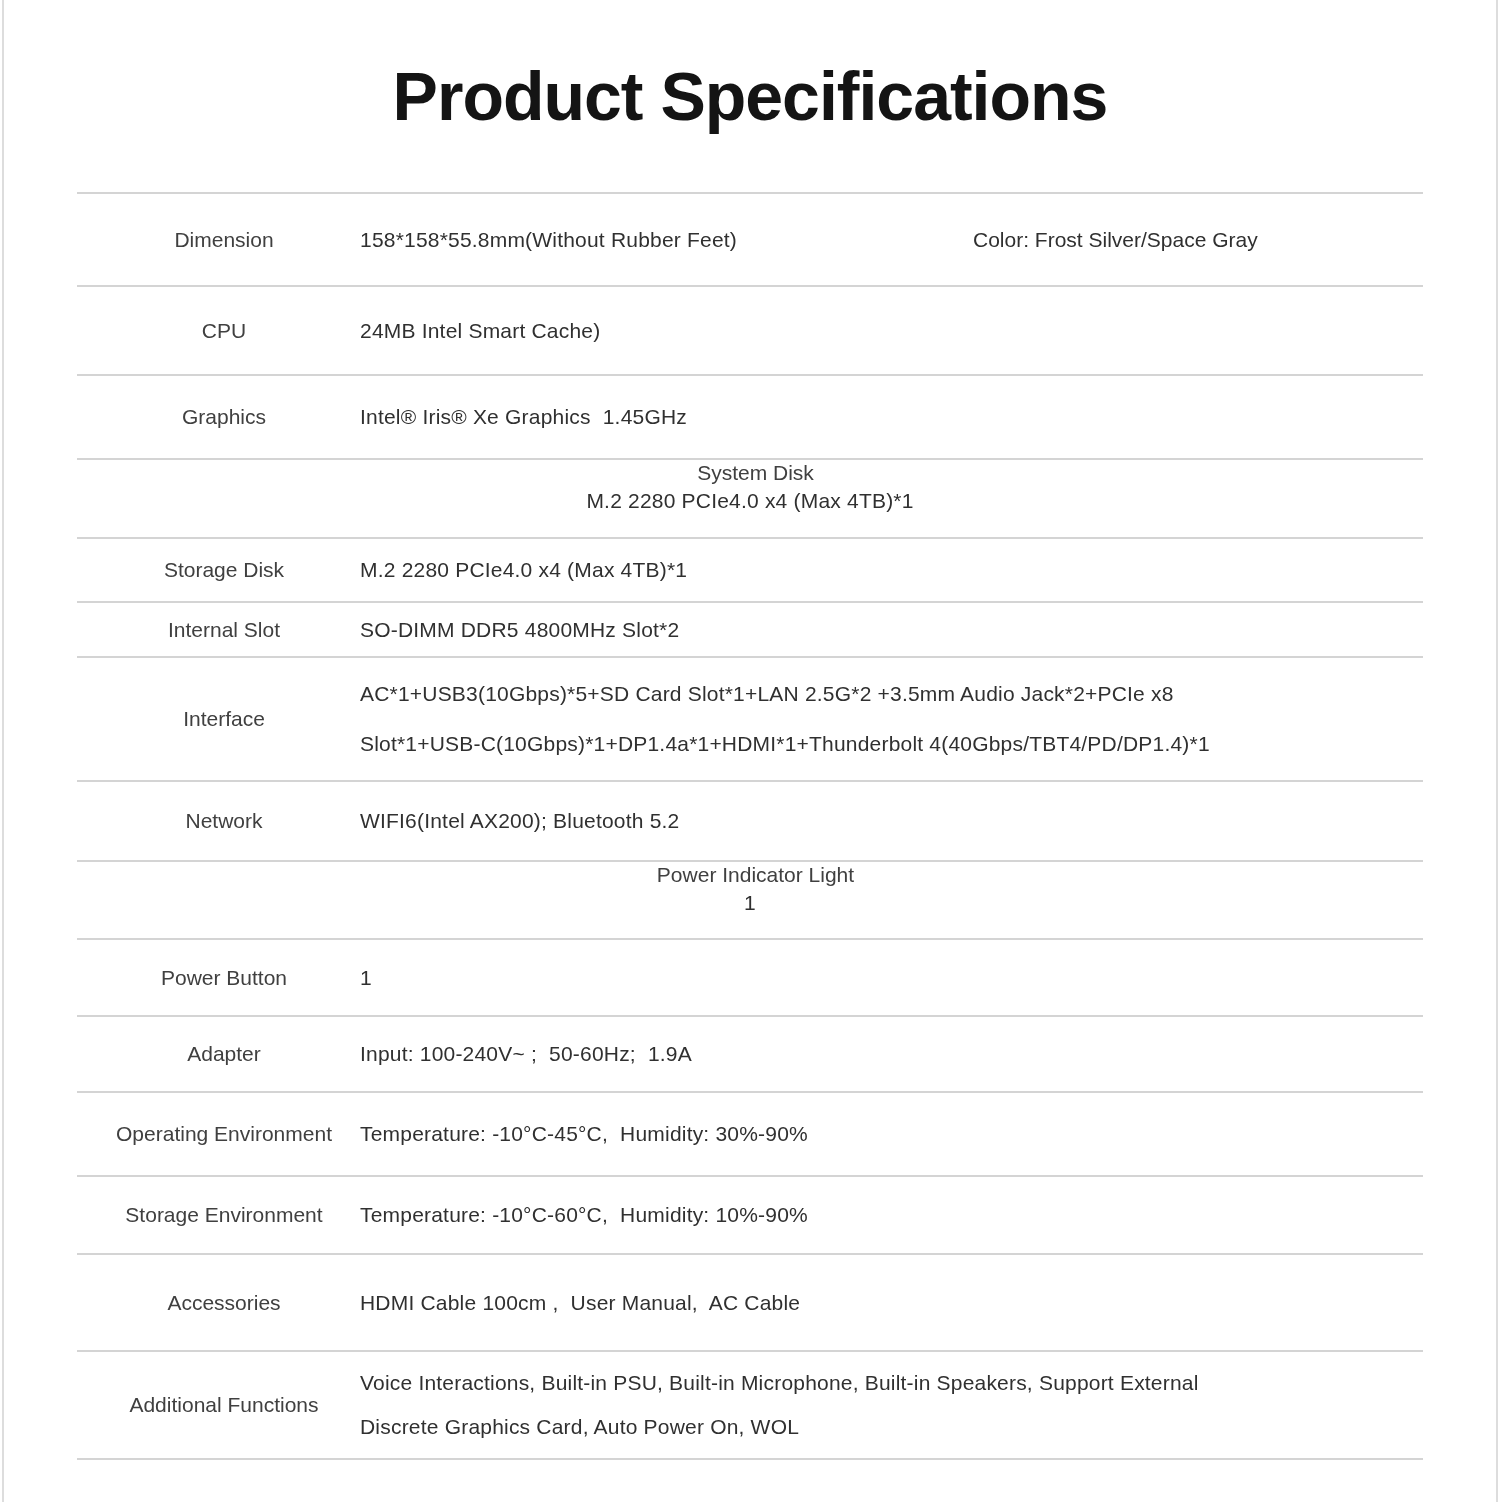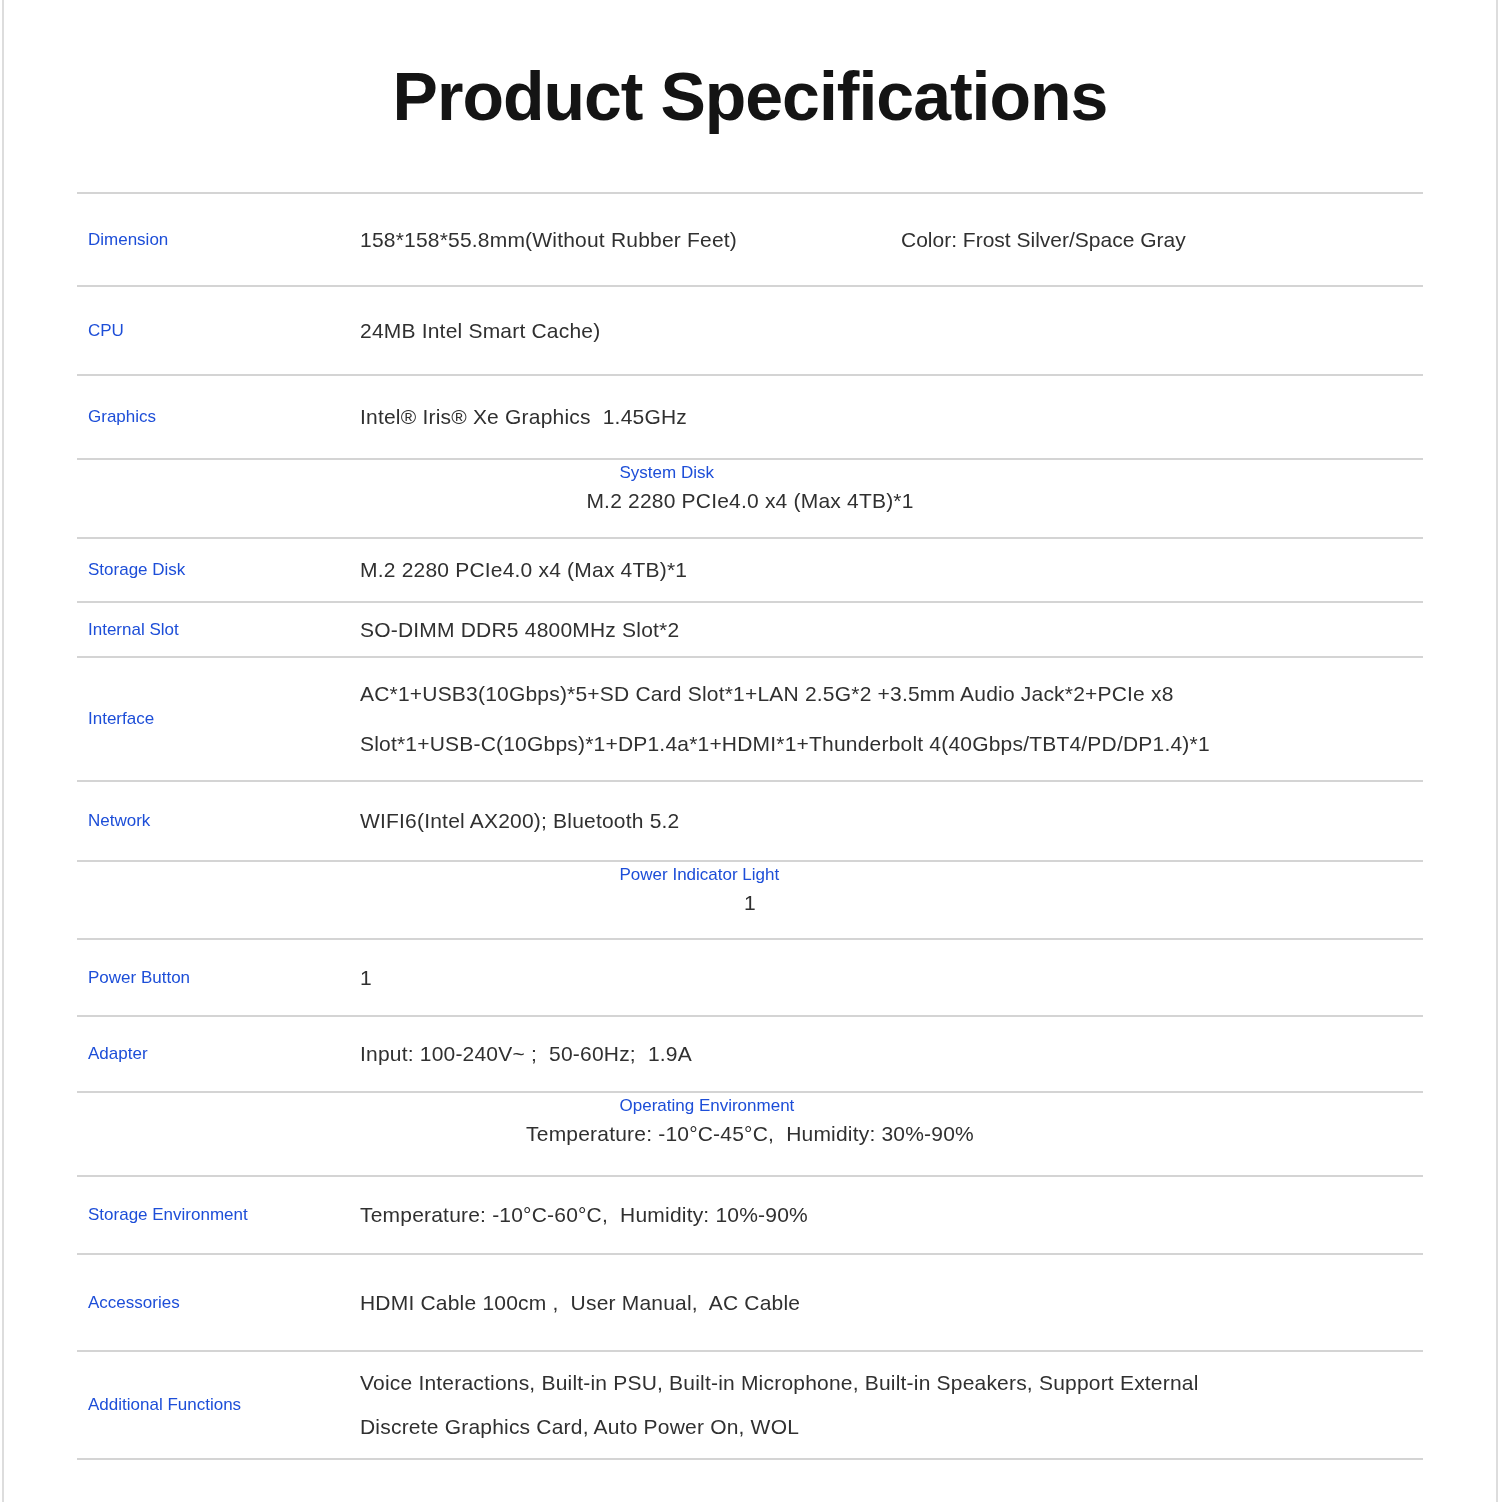--- a/index.html
+++ b/index.html
@@ -37,57 +37,58 @@
   .spec-row {
     display: flex;
     align-items: center;
     position: relative;
     border-bottom: 2px solid #d4d4d4;
   }
   .row-label {
     width: 283px;
     padding-left: 11px;
     flex-shrink: 0;
-    font-size: 17px;
-    color: #1d4ed8;
+    font-size: 21px;
+    color: #404040;
     line-height: 26px;
+    text-align: center;
   }
   .row-value {
     flex: 1;
     font-size: 21px;
     color: #303030;
   }
   .value-line {
     line-height: 30px;
     white-space: pre-wrap;
     letter-spacing: 0.2px;
   }
   .row-extra {
     position: absolute;
-    left: 824px;
+    left: 896px;
     top: 50%;
     transform: translateY(-50%);
     font-size: 21px;
     color: #303030;
     white-space: pre-wrap;
   }
 
   
   .row-0  { min-height: 93px; }
   .row-1  { min-height: 89px; }
   .row-2  { min-height: 84px; }
   .row-3  { min-height: 79px; flex-direction: column; }
   .row-4  { min-height: 64px; }
   .row-5  { min-height: 55px; }
   .row-6  { min-height: 124px; }
   .row-7  { min-height: 80px; }
   .row-8  { min-height: 78px; flex-direction: column; }
   .row-9  { min-height: 77px; }
   .row-10 { min-height: 76px; }
-  .row-11 { min-height: 84px; flex-direction: column; }
+  .row-11 { min-height: 84px; }
   .row-12 { min-height: 78px; }
   .row-13 { min-height: 97px; }
   .row-14 { min-height: 108px; }
 
   .row-6  .value-line { line-height: 50px; }
   .row-14 .value-line { line-height: 44px; }
 </style>
 </head>
 <body>
 

